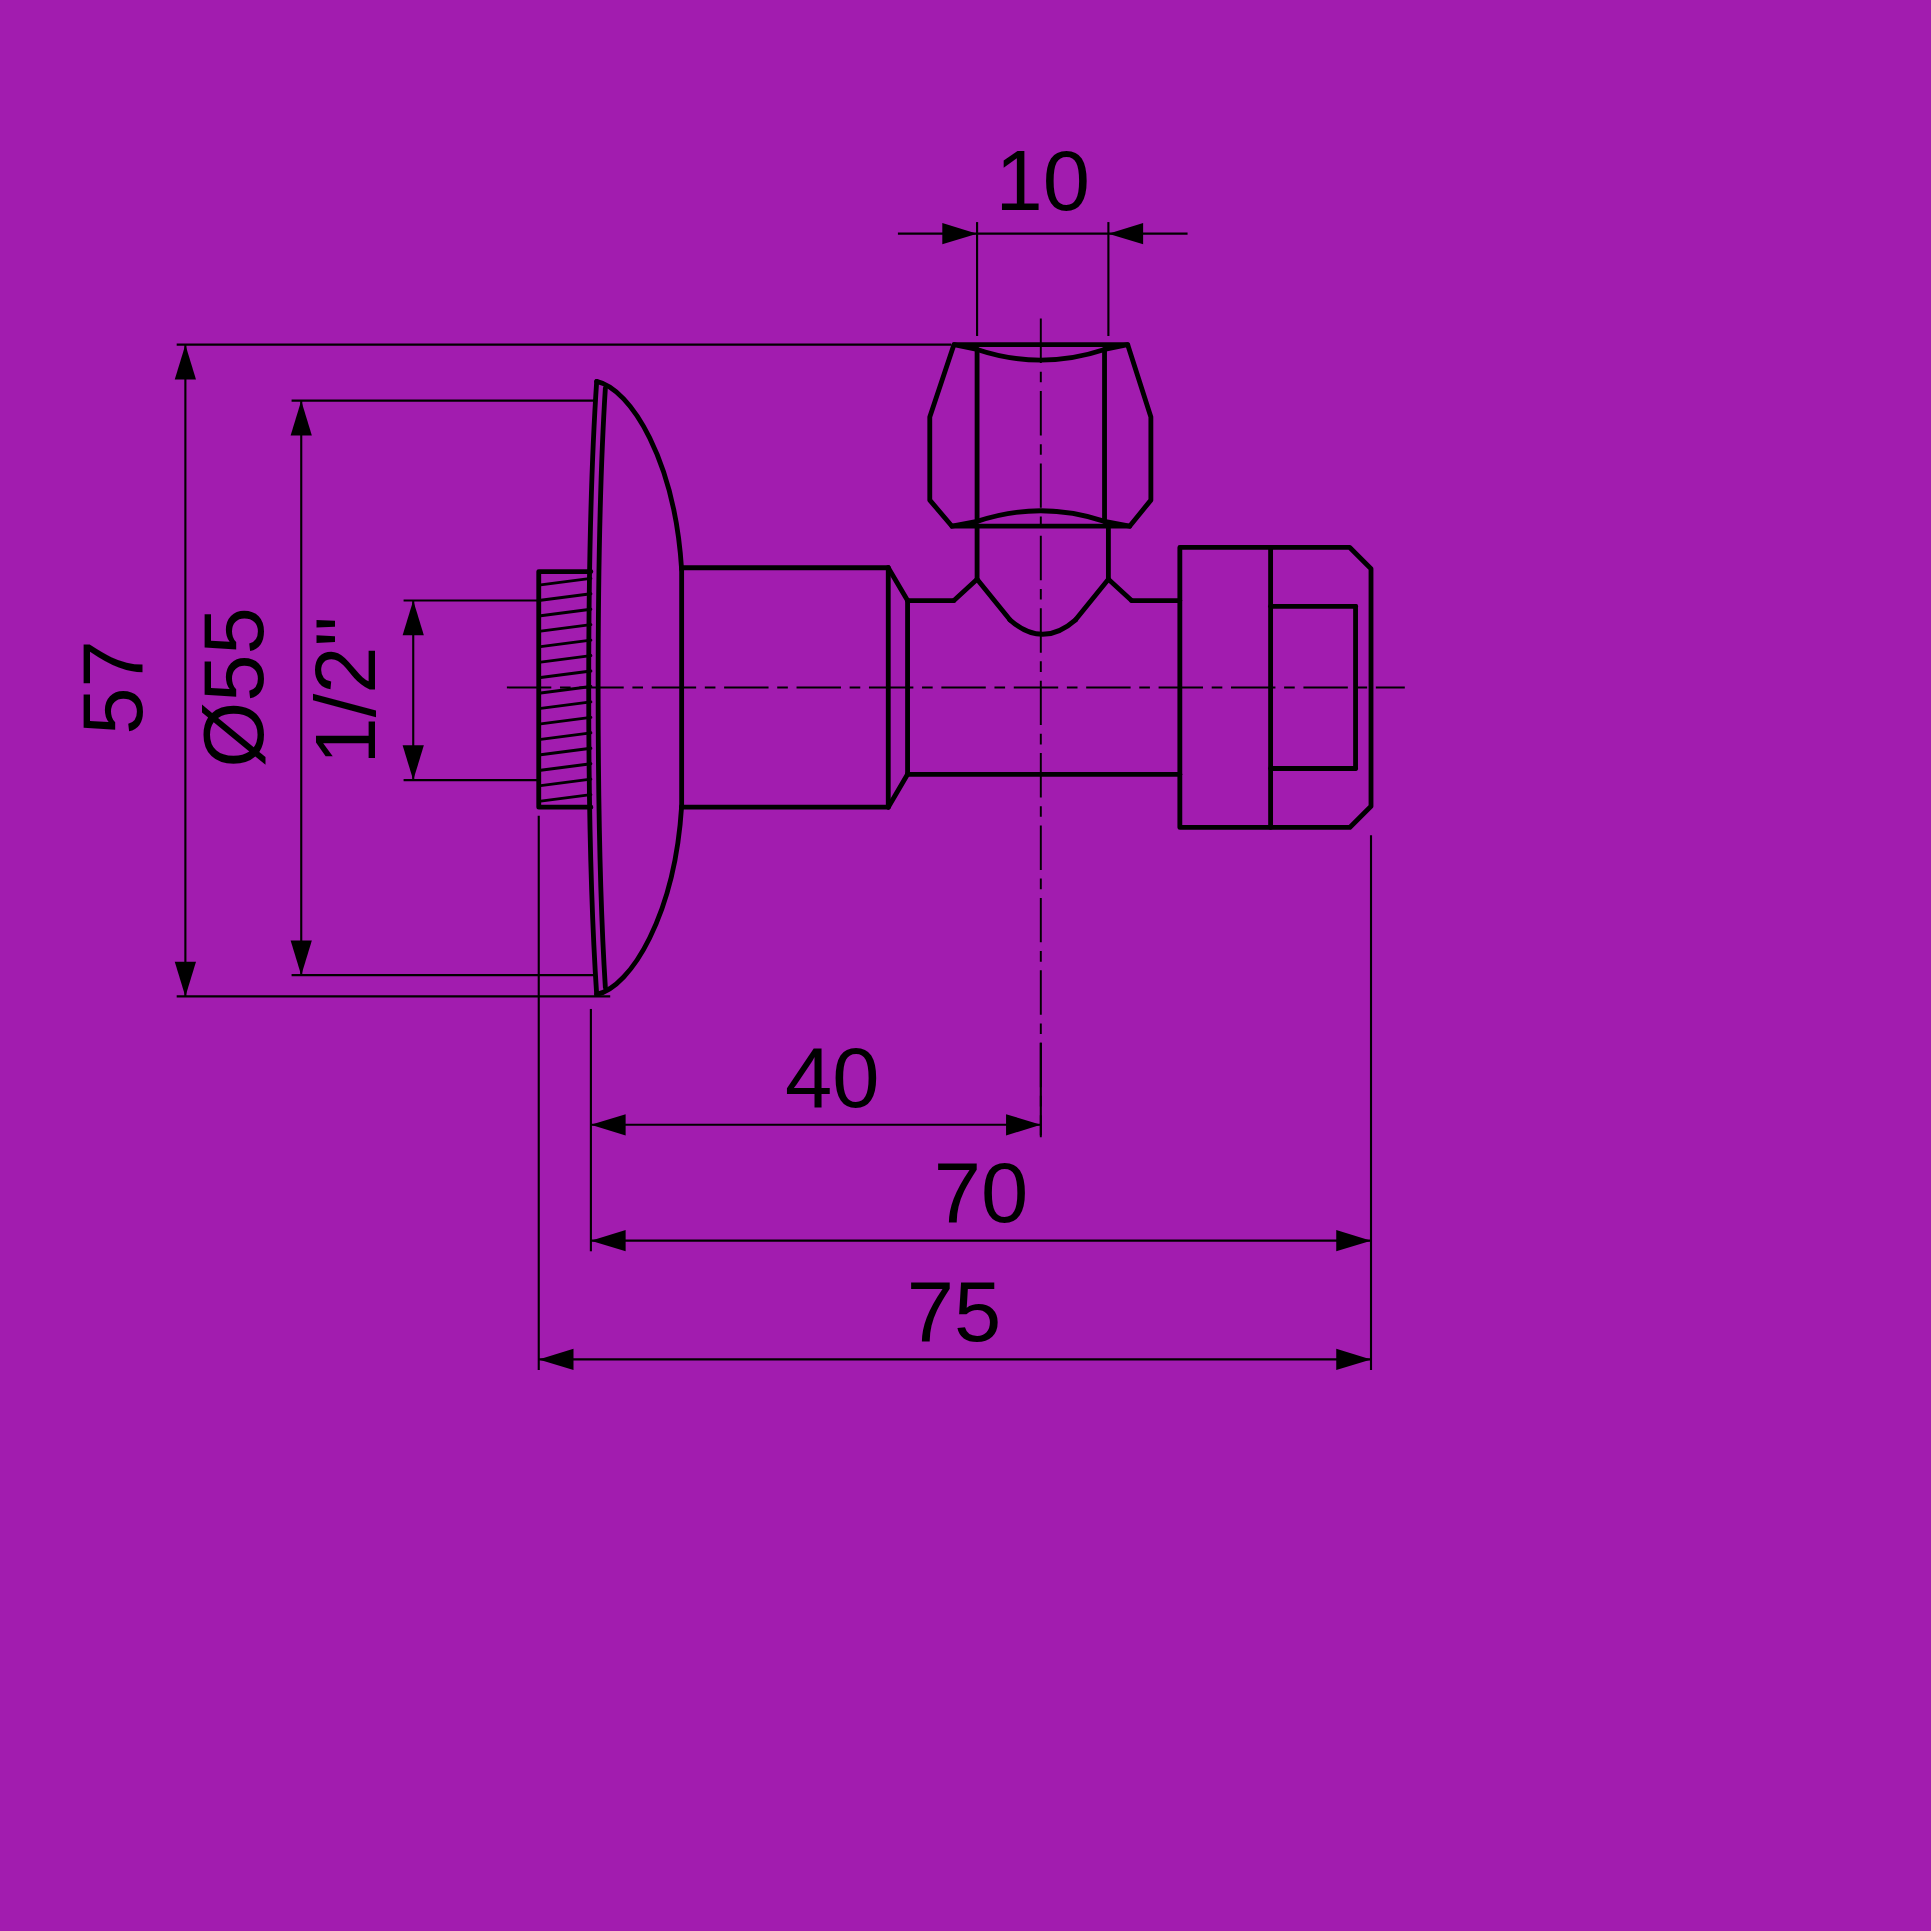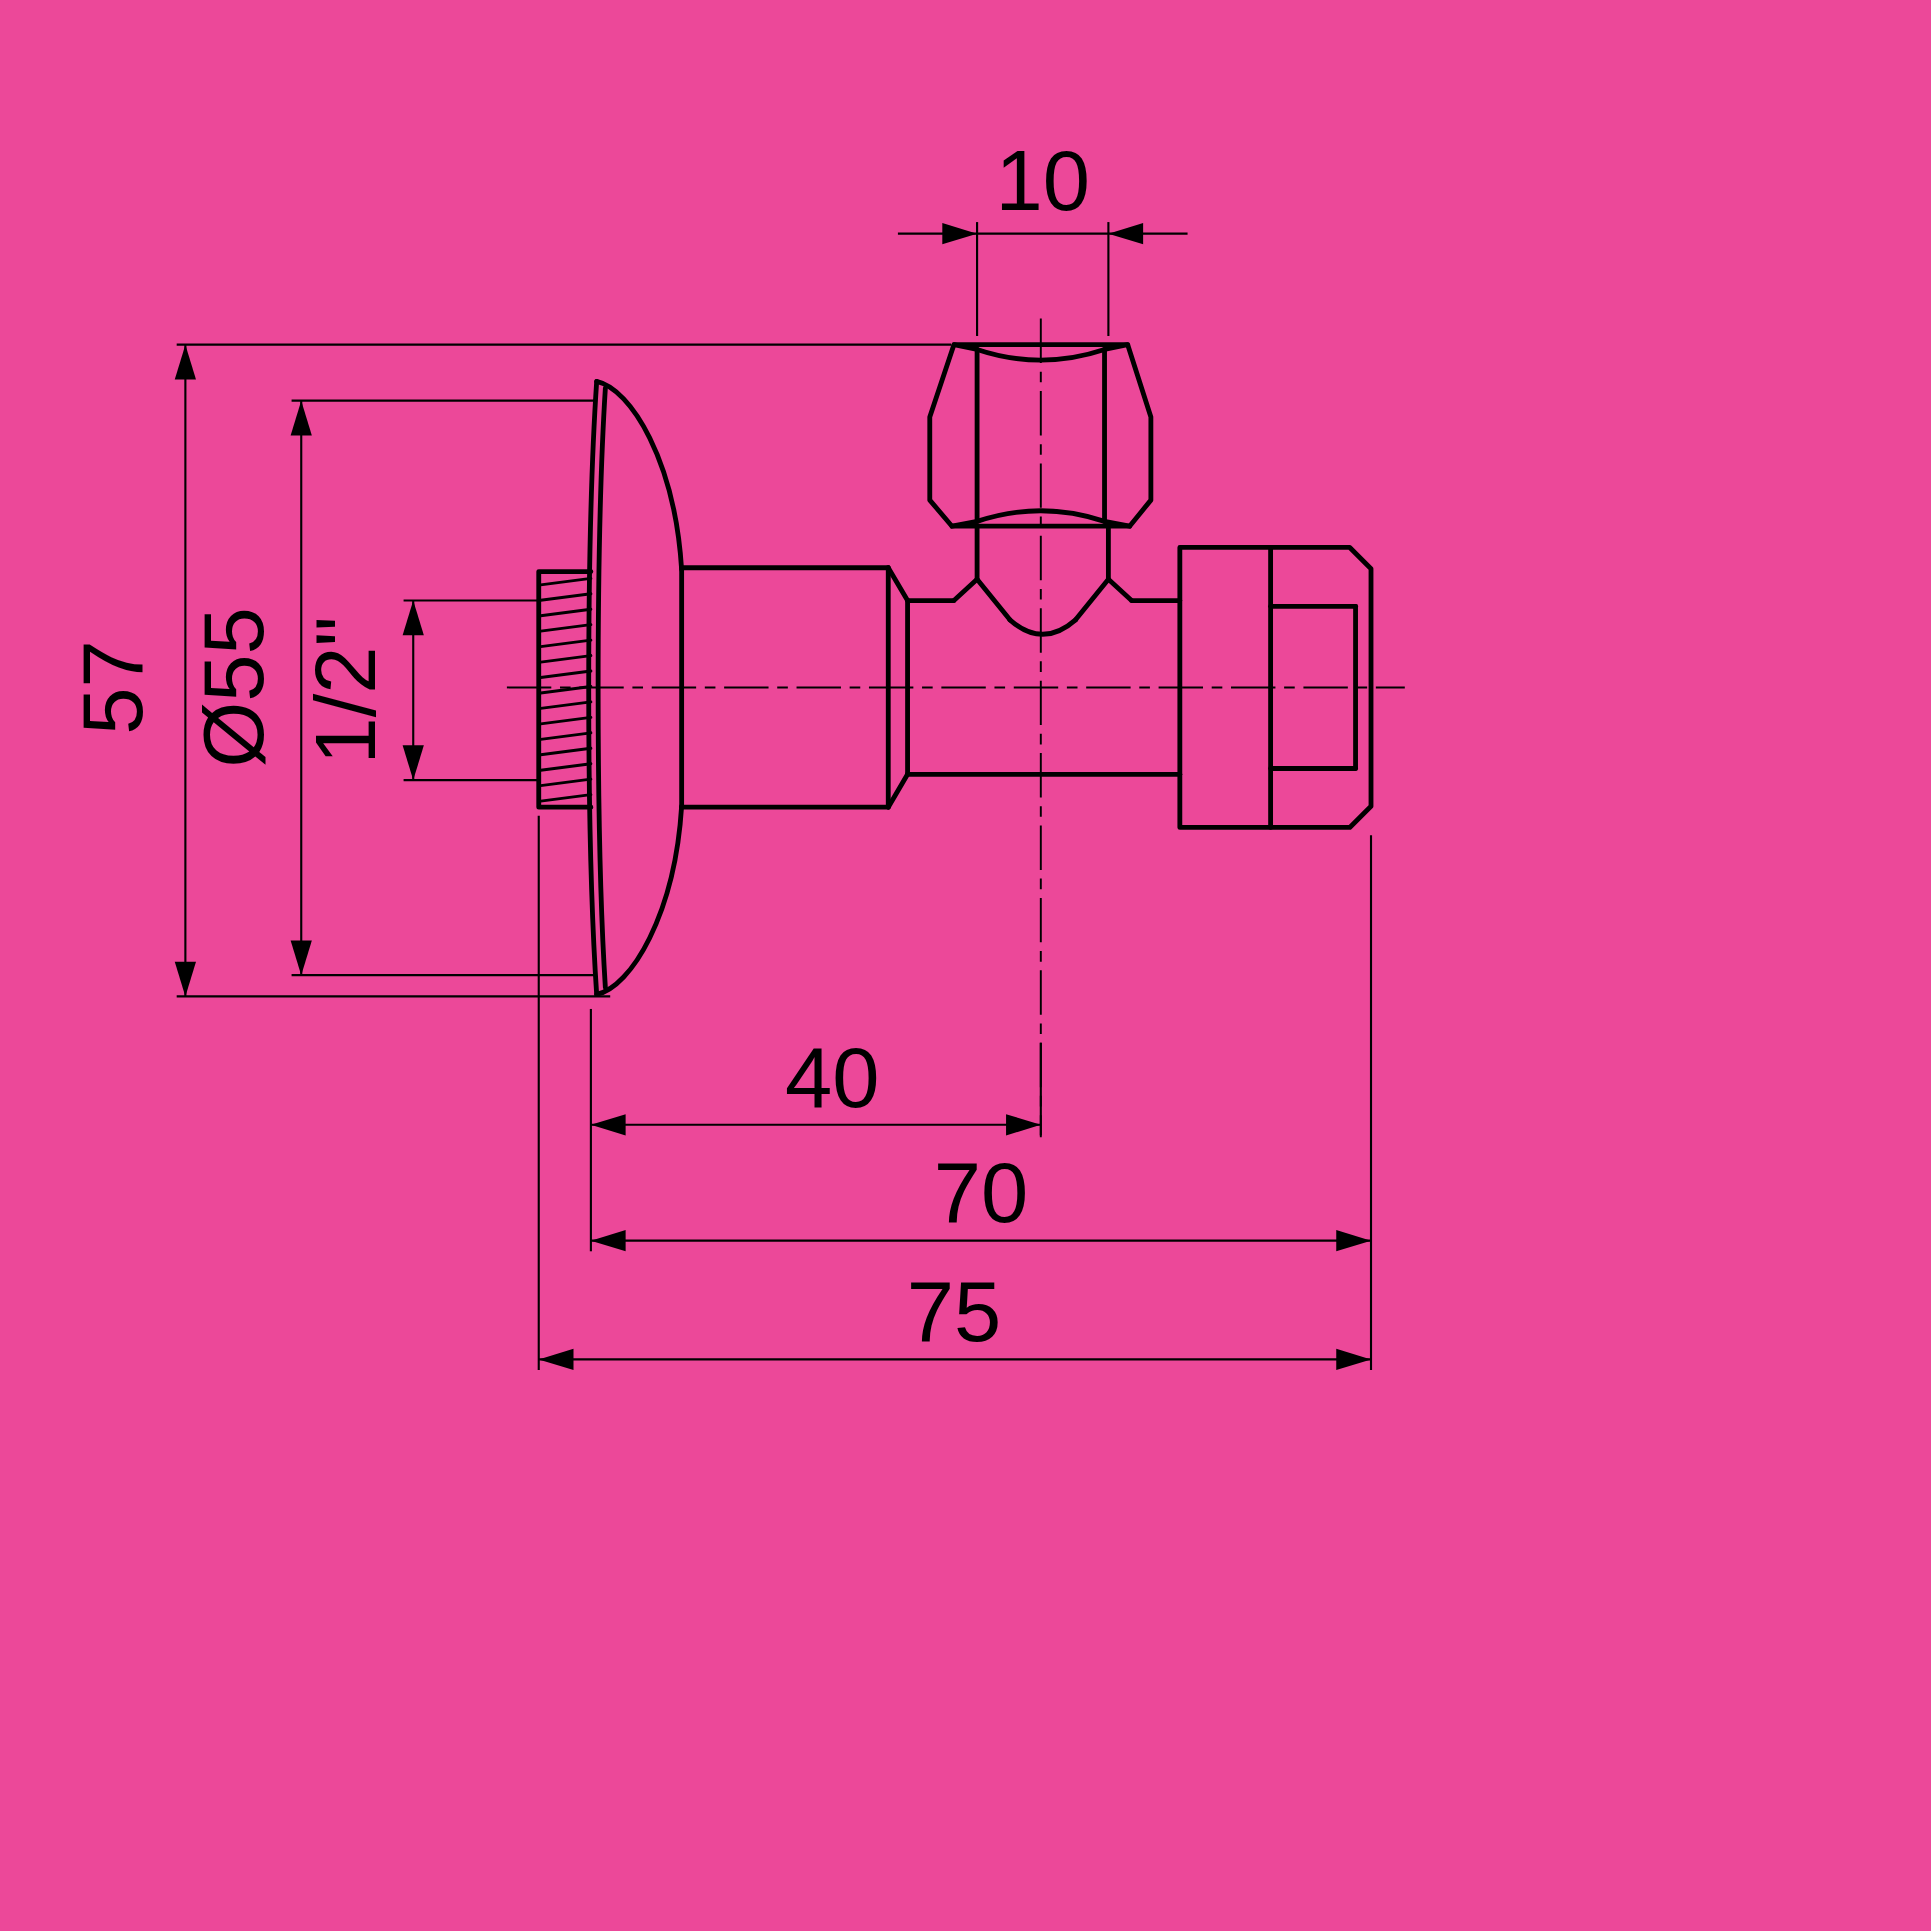--- a/index.html
+++ b/index.html
@@ -1,16 +1,16 @@
 <!DOCTYPE html>
 <html><head>
 <meta charset="utf-8">
 <style>
   html,body{margin:0;padding:0;background:#fff;}
-  .page{width:1931px;height:1931px;background:#ec4899;position:relative;overflow:hidden;}
+  .page{width:1931px;height:1931px;background:#a21caf;position:relative;overflow:hidden;}
   svg{display:block;}
   .obj{fill:none;stroke:#000;stroke-width:5;stroke-linecap:round;stroke-linejoin:round;}
   .med{fill:none;stroke:#000;stroke-width:3;stroke-linecap:round;}
   .thin{fill:none;stroke:#000;stroke-width:2.2;stroke-linecap:butt;}
   .cl{fill:none;stroke:#000;stroke-width:2;stroke-dasharray:46 9 11 9;}
   .arr{fill:#000;stroke:none;}
   .dim{font-family:"Liberation Sans","DejaVu Sans",sans-serif;font-size:88px;fill:#000;}
 </style>
 </head>
 <body>

